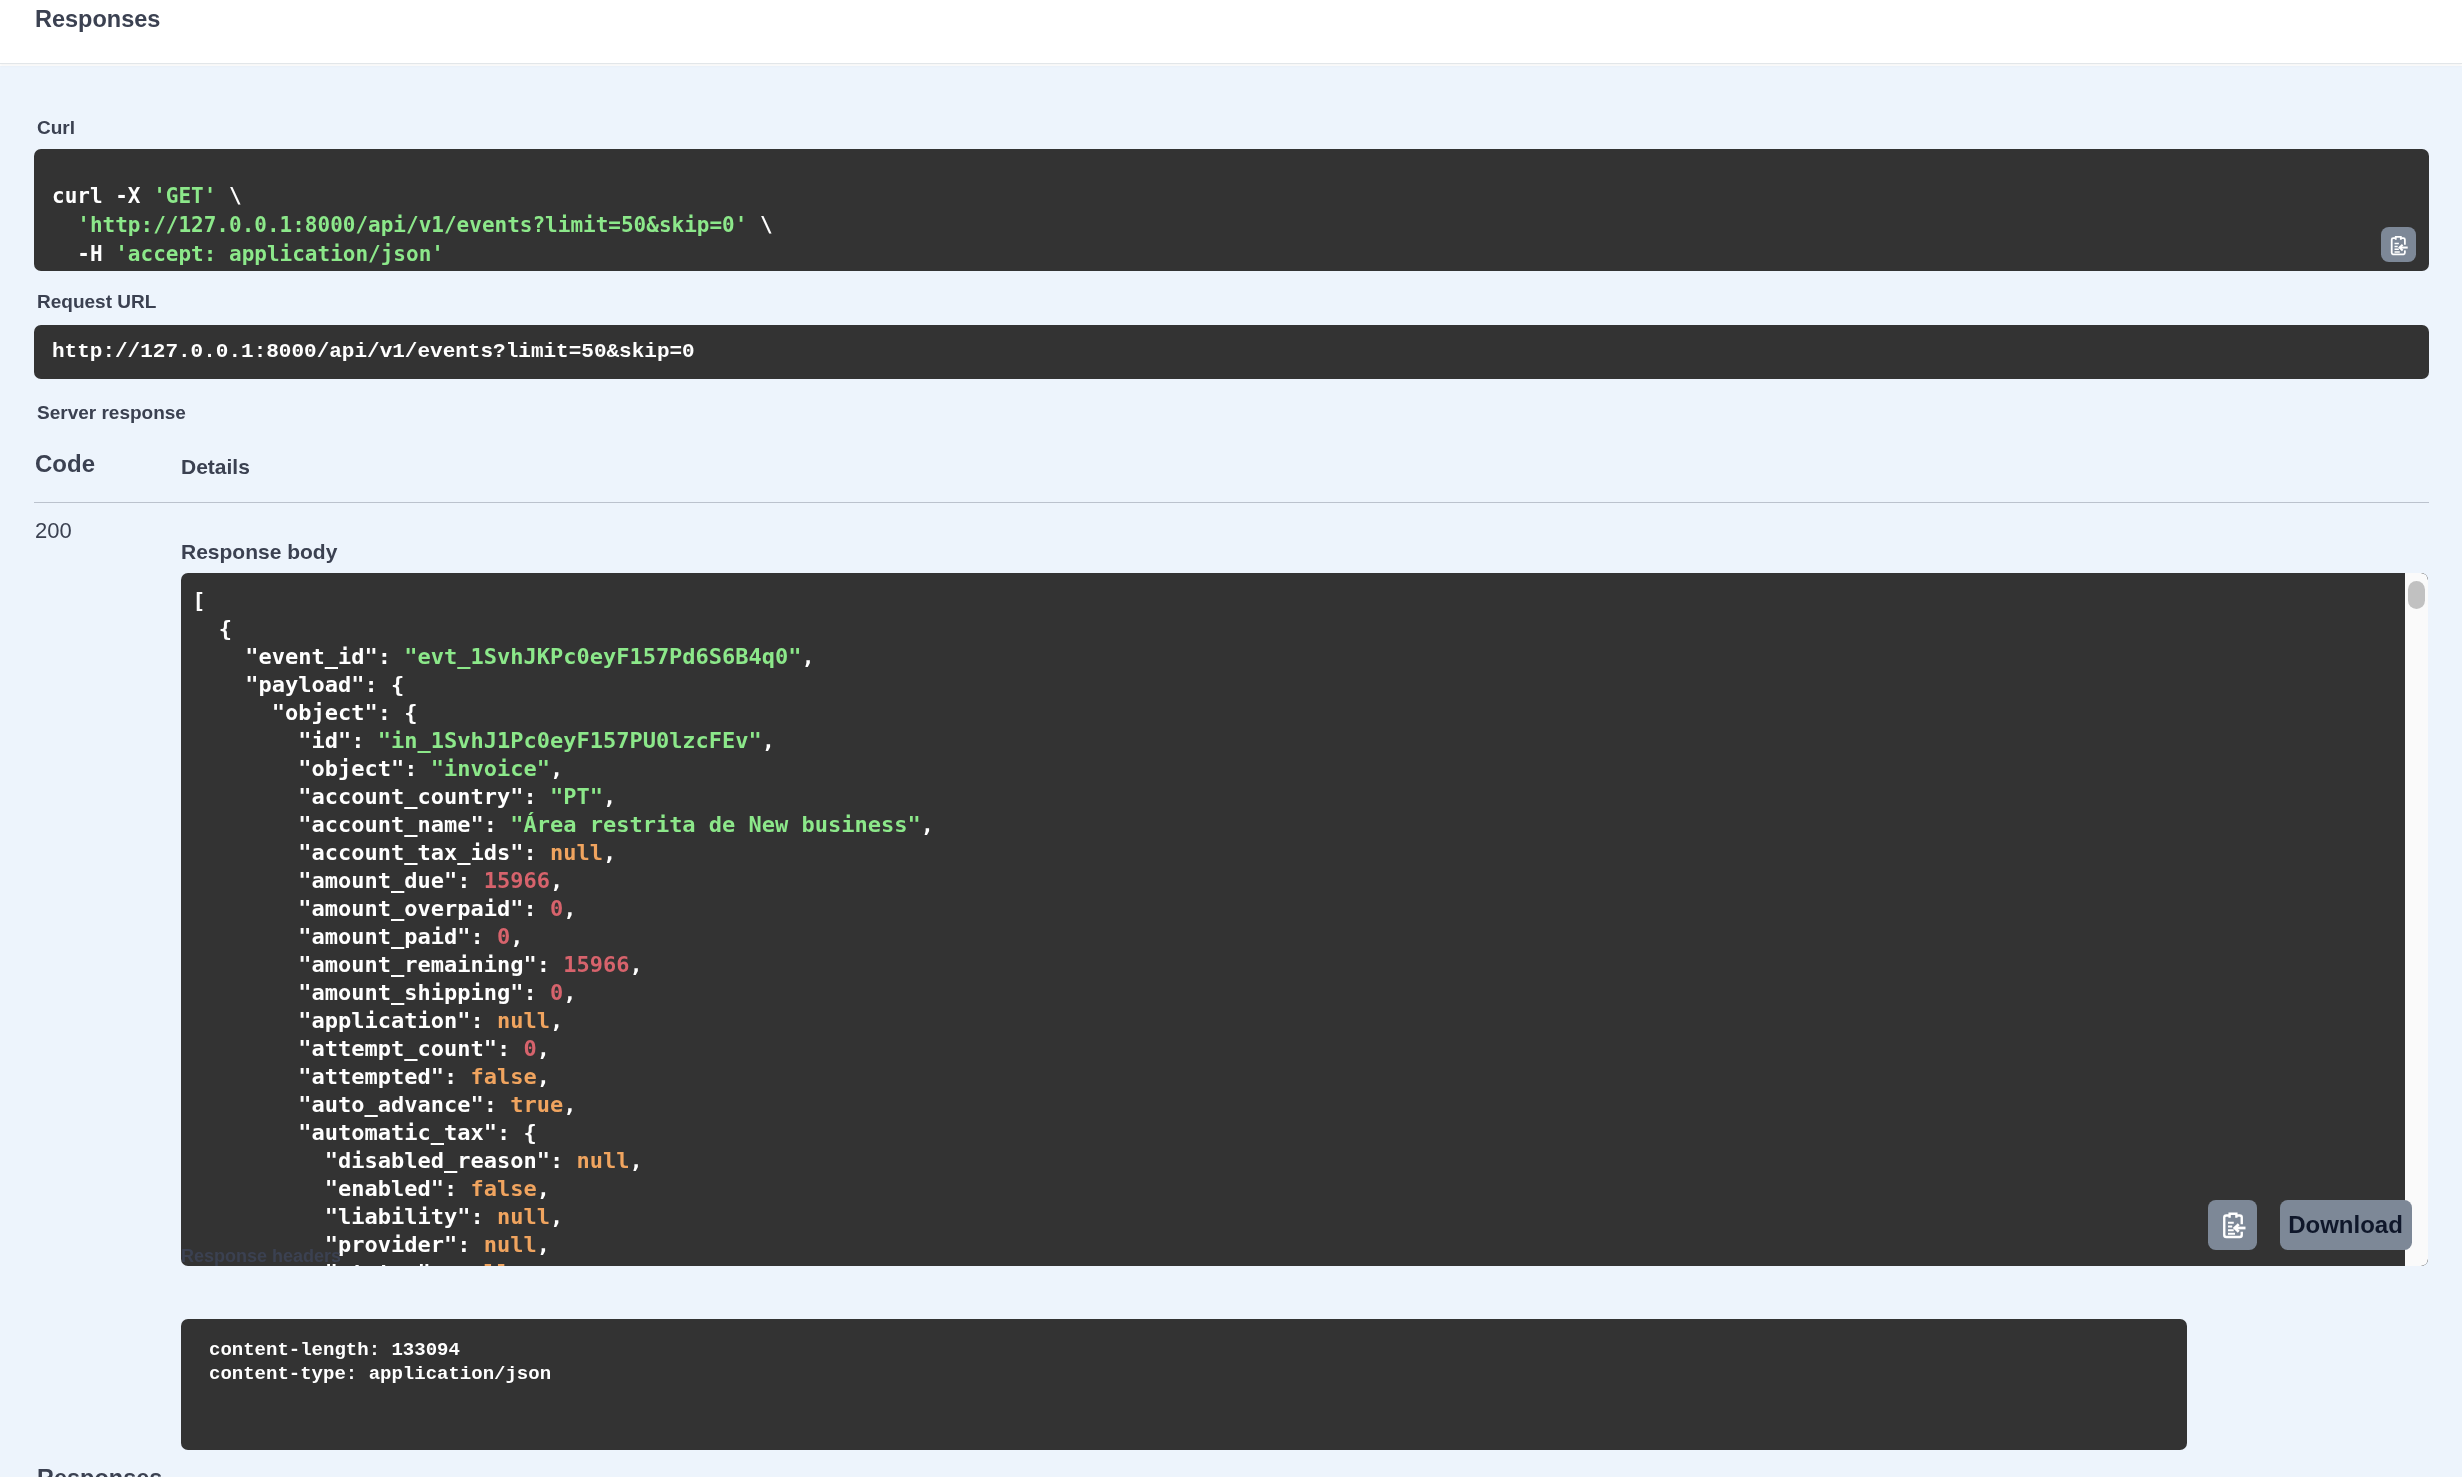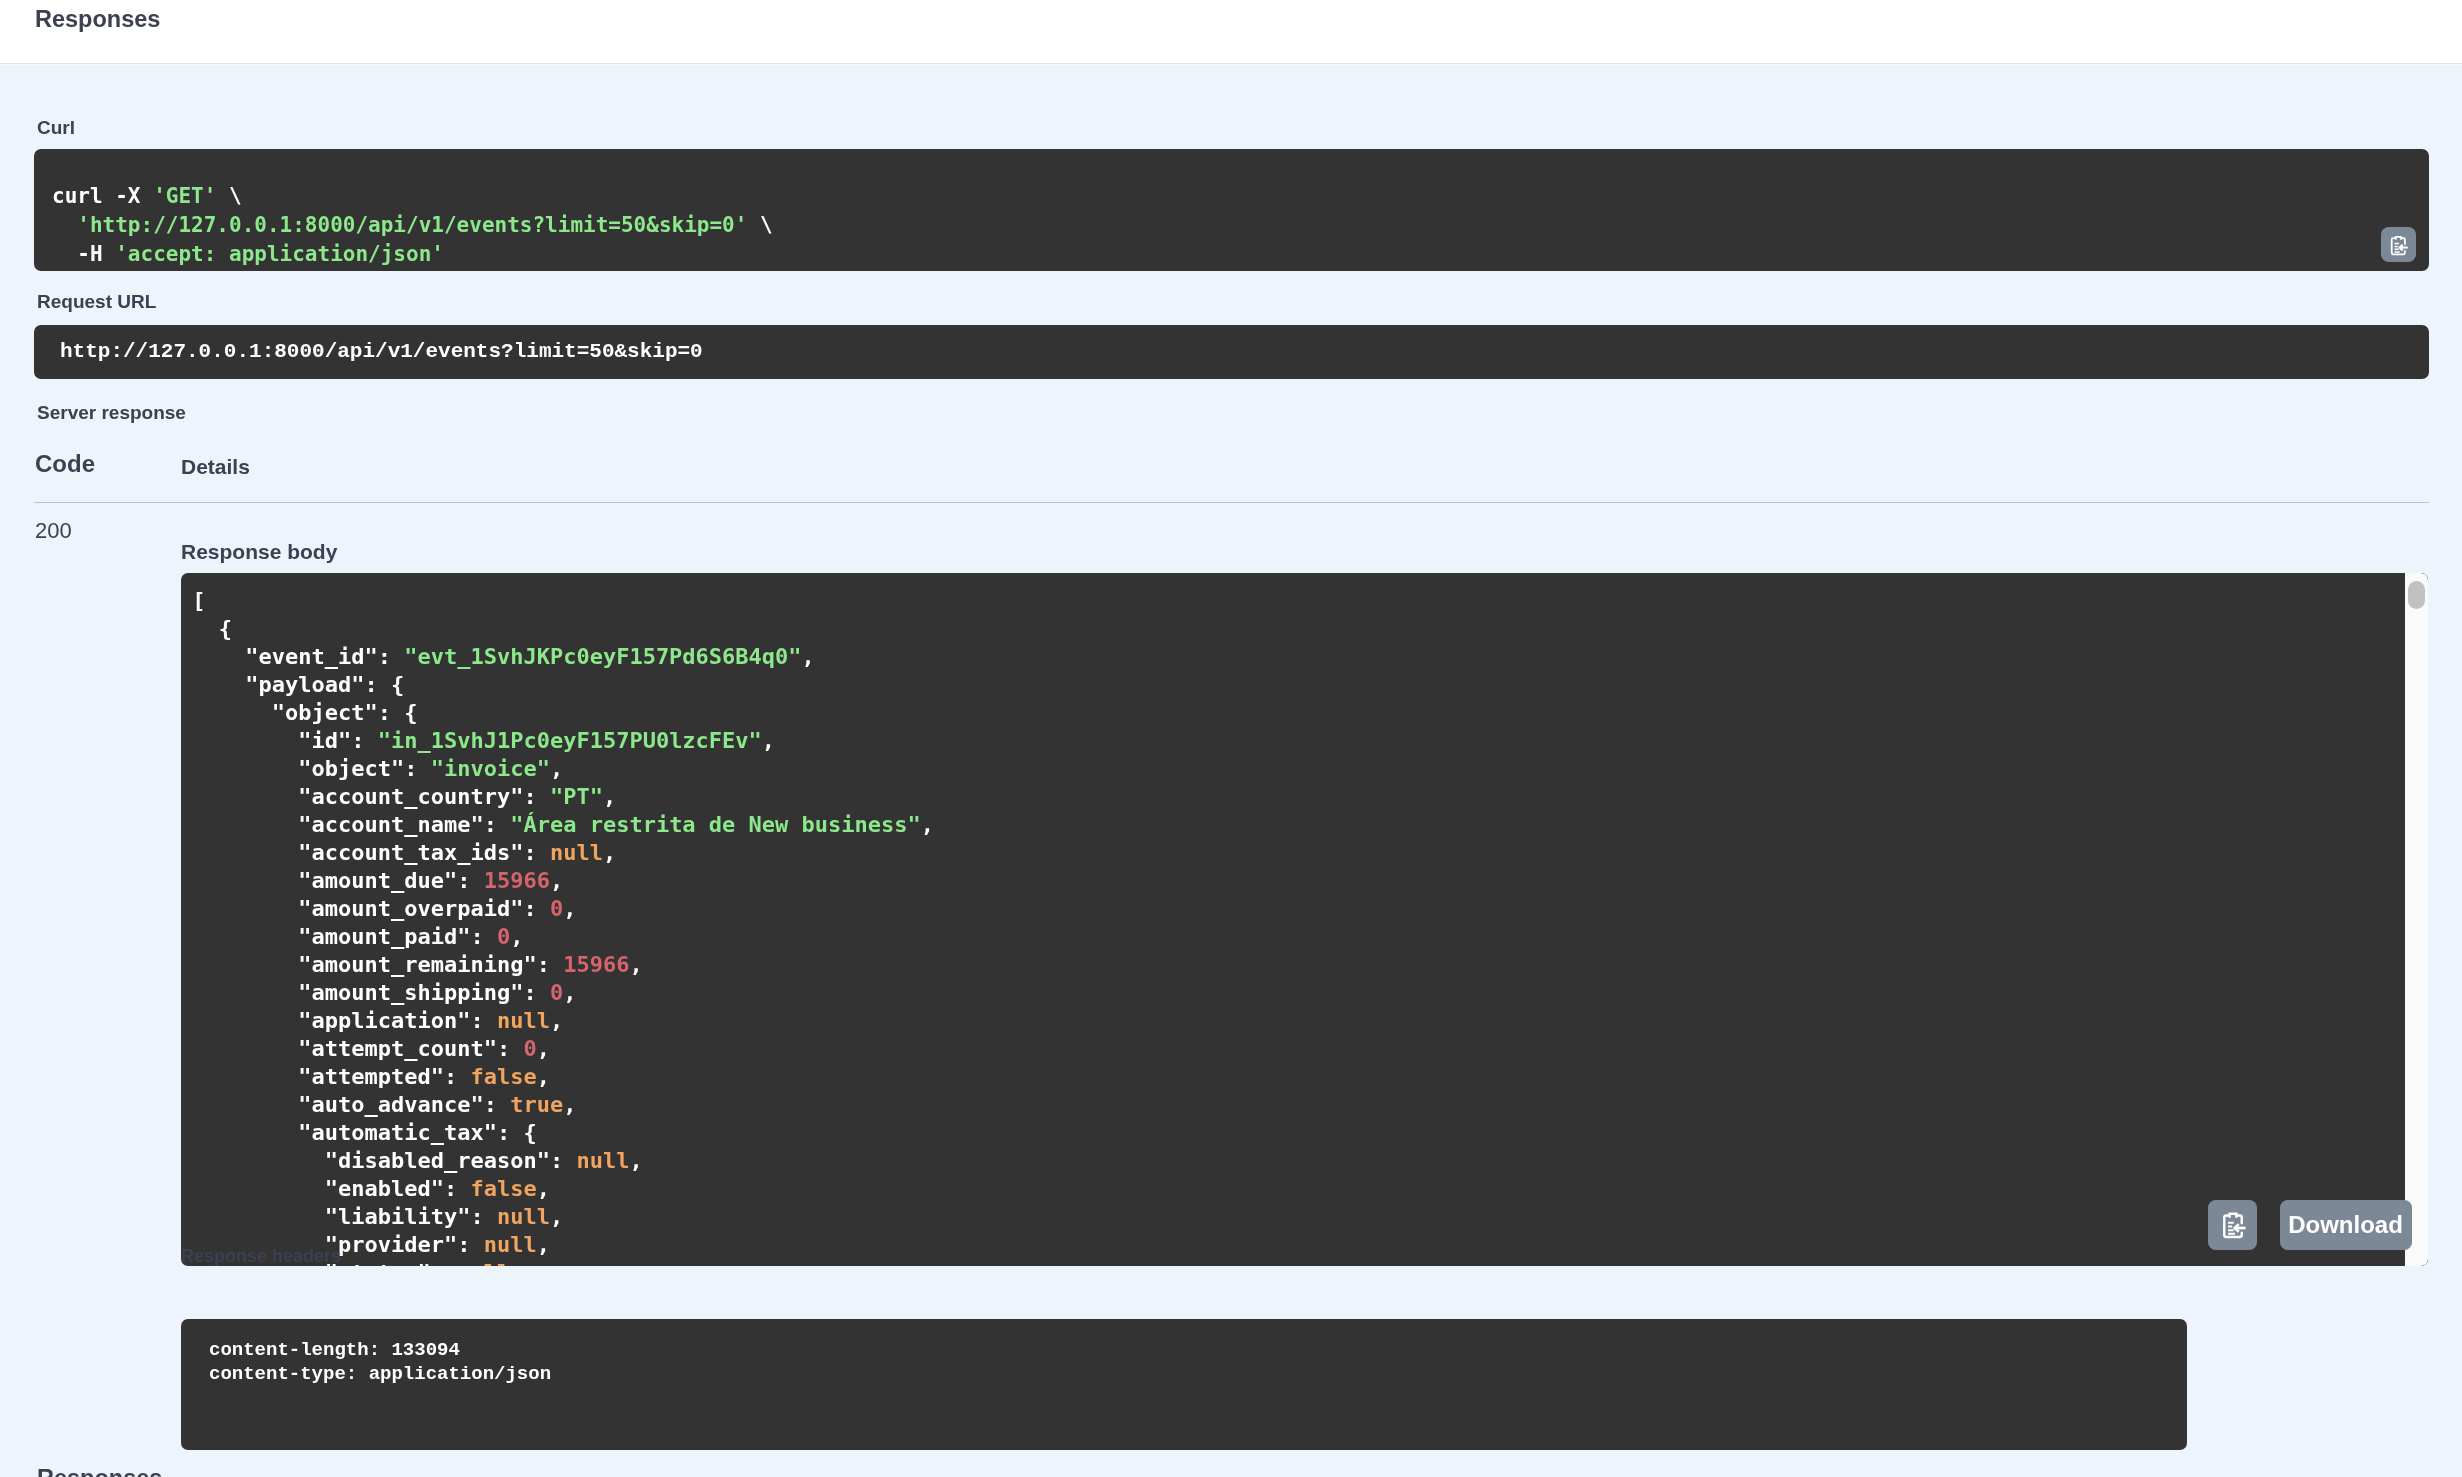--- a/index.html
+++ b/index.html
@@ -49,21 +49,21 @@
   }
   #curl-block { left: 34px; top: 149px; width: 2395px; height: 122px; }
   #curl-pre {
     margin: 0; padding: 33px 61px 0 18px;
     font-family: "DejaVu Sans Mono", monospace;
     font-weight: bold; font-size: 21px; line-height: 29px;
     overflow: hidden;
   }
   #url-block { left: 34px; top: 325px; width: 2395px; height: 54px; }
   #url-pre {
-    margin: 0; padding: 0 26px;
+    margin: 0; padding: 0 18px;
     font-family: "Liberation Mono", monospace;
     font-weight: bold; font-size: 21px; line-height: 54px;
     color: #ffffff; white-space: pre; overflow: hidden;
   }
   .divider {
     position: absolute; left: 34px; top: 502px; width: 2395px; height: 0;
     border-top: 1.7px solid rgba(59,65,81,0.28);
   }
   #response-body-block { left: 181px; top: 573px; width: 2247px; height: 693px; overflow: hidden; }
   #response-body-pre {
@@ -91,21 +91,21 @@
     position: absolute;
     display: flex; align-items: center; justify-content: center;
     background: #7d8897; border: none; border-radius: 7.8px;
     cursor: pointer; padding: 0; z-index: 3;
   }
   #curl-copy-btn { right: 13px; bottom: 8.7px; width: 35px; height: 35px; }
   #body-copy-btn { right: 171px; bottom: 15.7px; width: 49px; height: 50px; }
   #download-btn {
     position: absolute; right: 16.5px; bottom: 15.7px; width: 132px; height: 50px;
     background: #7d8897; border: none; border-radius: 7.8px;
-    color: #ffffff; font-family: "Liberation Sans", sans-serif;
+    color: #0f172a; font-family: "Liberation Sans", sans-serif;
     font-weight: bold; font-size: 24px;
     cursor: pointer; z-index: 3;
   }
   #response-headers-block { left: 181px; top: 1319px; width: 2006px; height: 131px; }
   #headers-pre {
     margin: 0; padding: 20px 0 0 28px;
     font-family: "Liberation Mono", monospace;
     font-weight: bold; font-size: 19px; line-height: 23.5px;
     color: #ffffff; overflow: hidden;
   }

